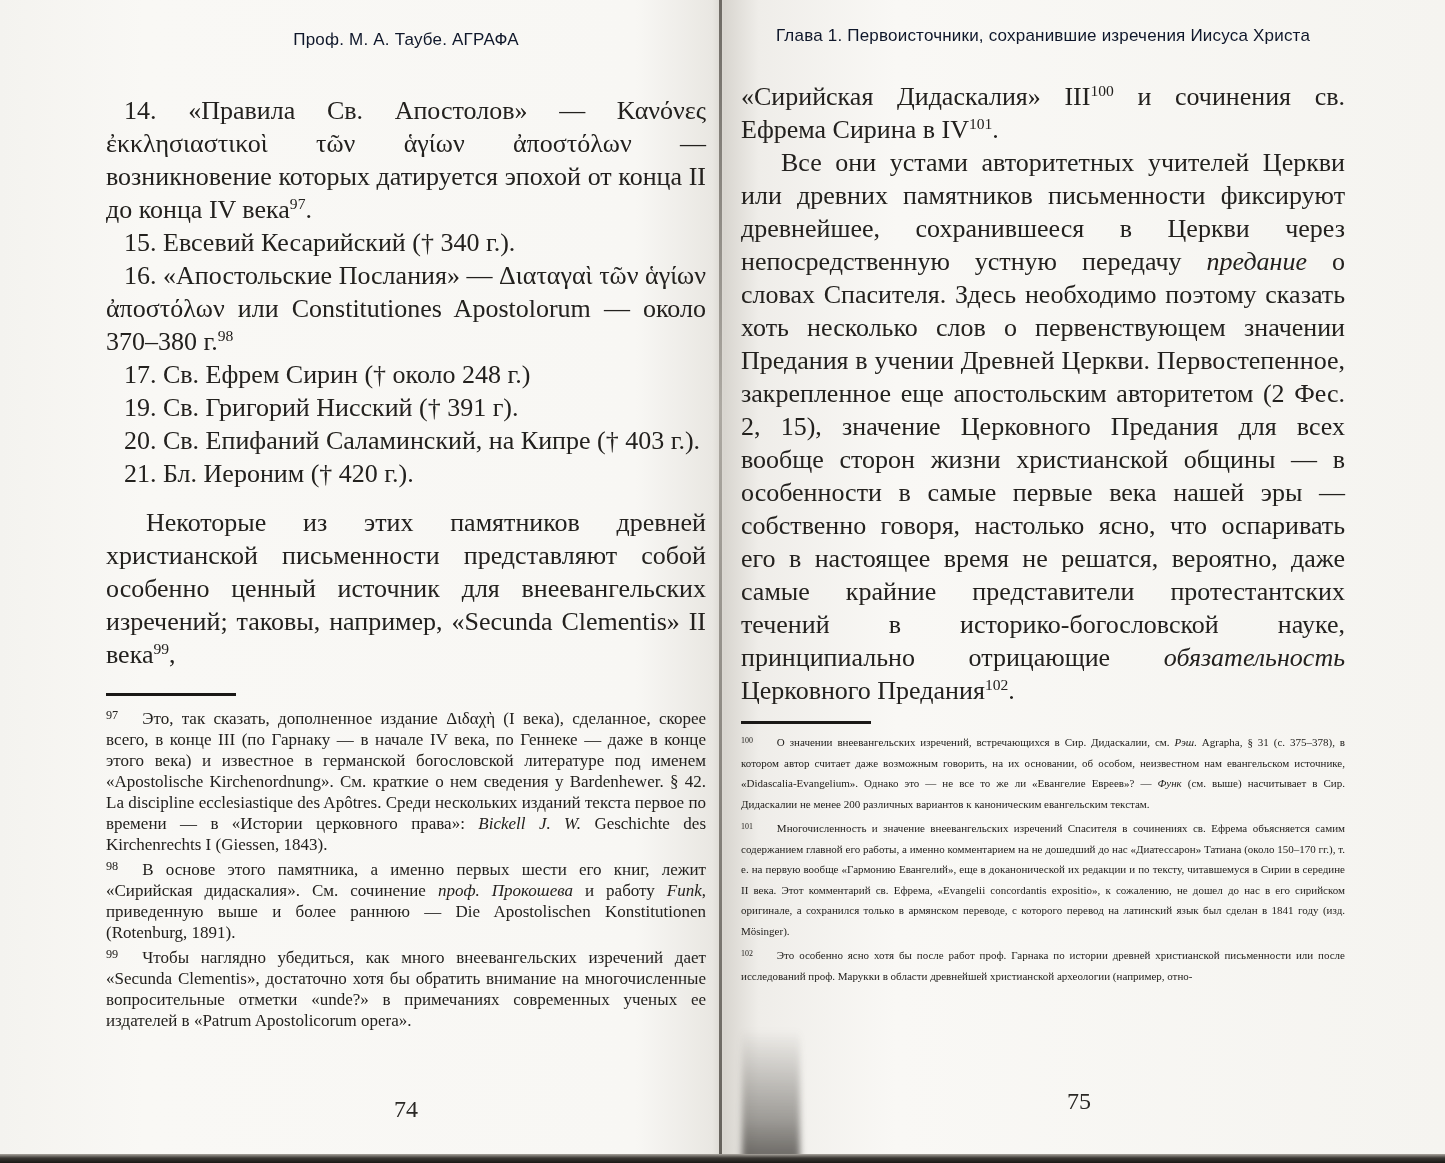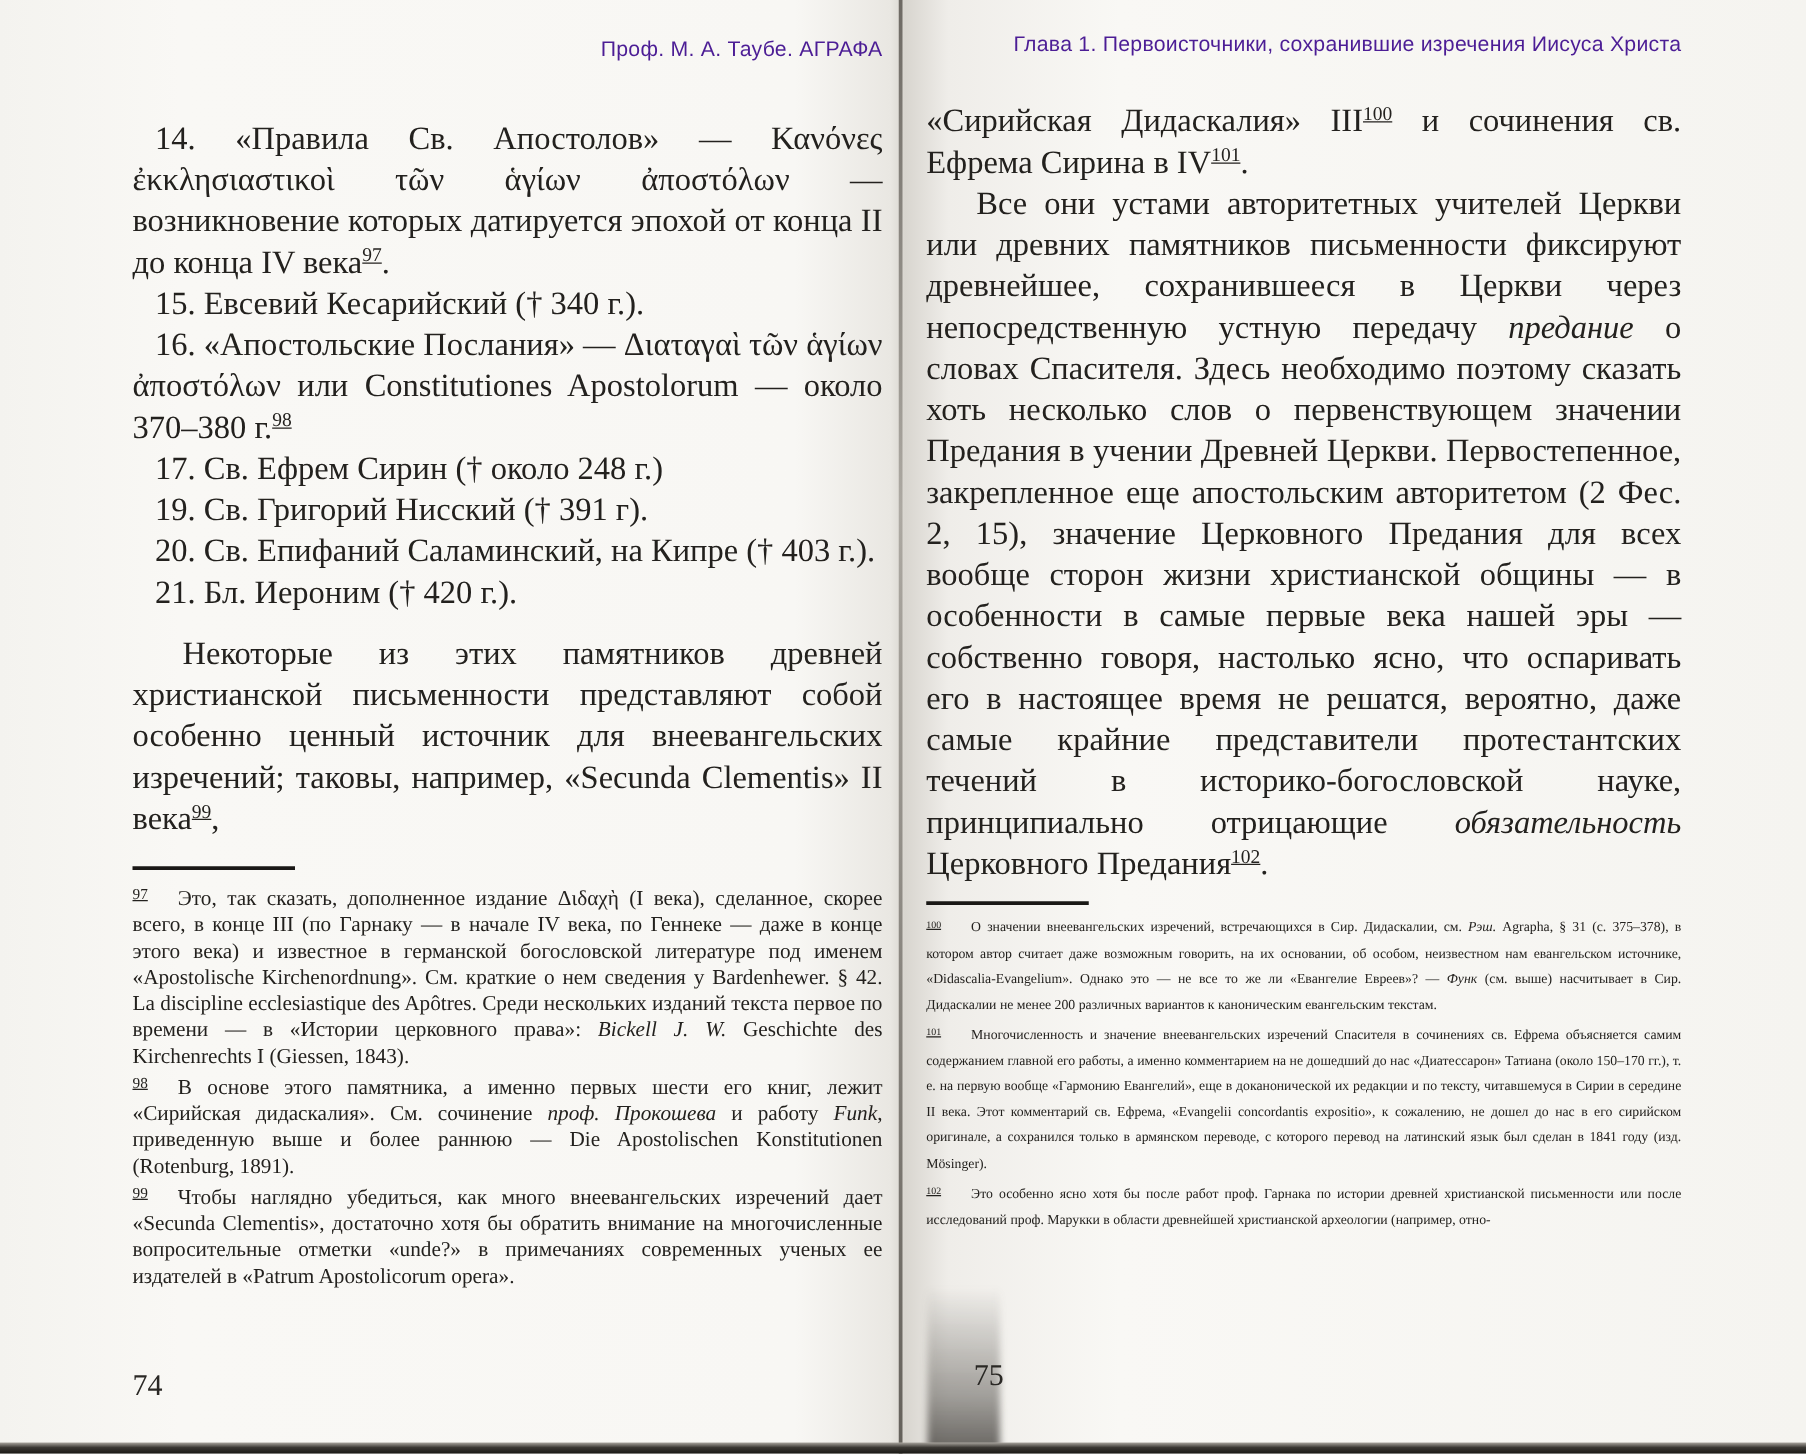--- a/index.html
+++ b/index.html
@@ -24,46 +24,46 @@
   }
   .bottom-edge {
     position:absolute; left:0; bottom:0; width:1445px; height:9px;
     background:linear-gradient(180deg, #a9a59e 0%, #3a3733 45%, #191815 100%);
   }
   .page { position:absolute; }
   .page-left  { left:106px; top:30px; width:600px; }
   .page-right { left:741px; top:26px; width:604px; }
   .running-head {
     font-family:"Liberation Sans", sans-serif;
-    font-size:17px; line-height:20px; color:#4c1d95;
-    text-align:right; letter-spacing:.2px;
+    font-size:17px; line-height:20px; color:#0f172a;
+    text-align:center; letter-spacing:.2px;
   }
   .main {
     font-size:26px; line-height:33px; text-align:justify;
   }
   .page-left  .main { margin-top:44px; }
   .page-right .main { margin-top:34px; }
   .main p { margin:0; }
   p.item { text-indent:18px; }
   p.para-indent { text-indent:40px; }
   p.para-gap { margin-top:16px; }
   p.noindent { text-indent:0; }
-  sup { font-size:60%; vertical-align:baseline; position:relative; top:-0.55em; line-height:0;text-decoration:underline; }
+  sup { font-size:60%; vertical-align:baseline; position:relative; top:-0.55em; line-height:0; }
   .it { font-style:italic; }
   .fn-rule { height:3px; width:130px; background:#1a1816; }
   .page-left  .fn-rule { margin-top:22px; }
   .page-right .fn-rule { margin-top:14px; }
   .fn-block { text-align:justify; }
   .page-left  .fn-block { margin-top:12px; font-size:17px; line-height:21px; }
   .page-right .fn-block { margin-top:8px;  font-size:11px; line-height:20.5px; }
   .fn-block p.fn { margin:0 0 4px 0; }
   sup.fn-num { font-size:72%; top:-0.4em; }
   .fn-gap { display:inline-block; width:24px; }
   .page-num {
-    position:absolute; text-align:left; font-size:24px; color:#2a2825; width:600px;
+    position:absolute; text-align:center; font-size:24px; color:#2a2825; width:600px;
   }
   .page-num-left  { left:106px; top:1096px; }
   .page-num-right { left:779px; top:1088px; }
 </style>
 </head>
 <body>
 
 <div class="gutter-line"></div>
 <div class="gutter-bottom"></div>
 

